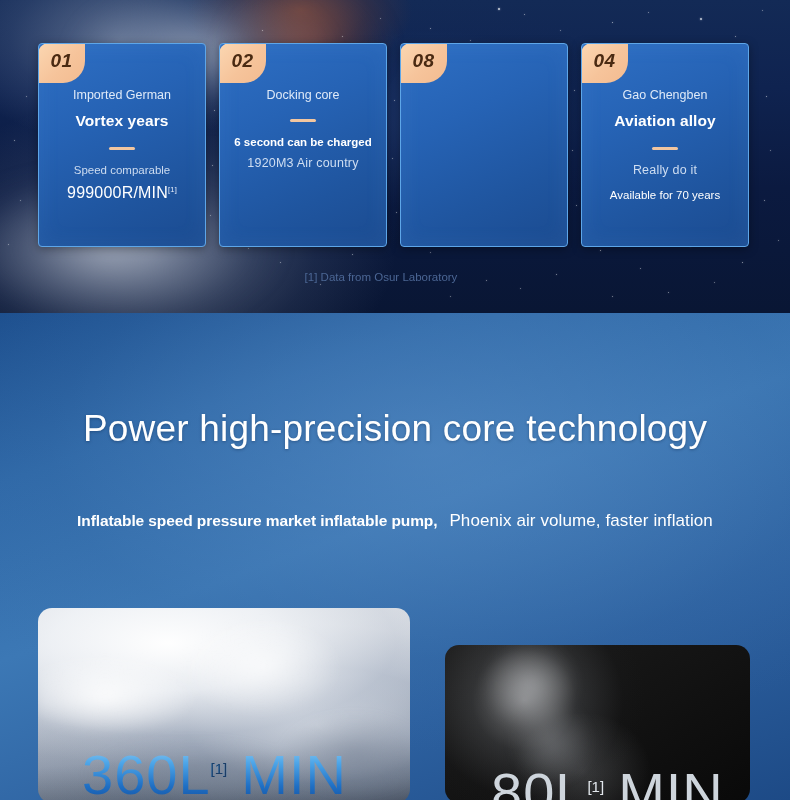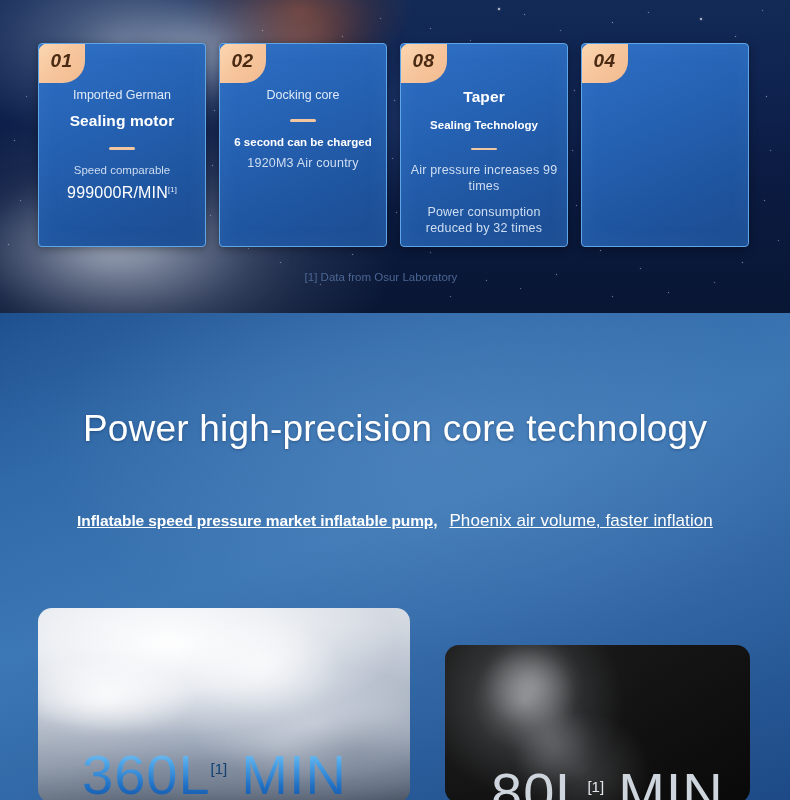--- a/index.html
+++ b/index.html
@@ -169,21 +169,20 @@
     letter-spacing: 0.2px;
     text-shadow: 0 1px 3px rgba(10,30,60,0.35);
   }
 
   .subline {
     position: absolute;
     left: 0; top: 198px; width: 790px;
     text-align: center;
     white-space: nowrap;
     color: #ffffff;
-    text-decoration: underline;
   }
   .sub-a {
     font-size: 15.5px;
     font-weight: bold;
     letter-spacing: -0.1px;
   }
   .sub-b {
     font-size: 17px;
     margin-left: 12px;
     letter-spacing: 0.1px;
@@ -325,50 +324,50 @@
         <span class="star" style="left:430px;top:252px;width:1px;height:1px;opacity:0.45;"></span>
       </div>
   </div>
 
   <div class="cards-row">
 
     <div class="card card-1">
       <div class="badge">01</div>
       <div class="card-body">
         <div class="c-line c-sub1">Imported German</div>
-        <div class="c-line c-title">Sealing motor</div>
+        <div class="c-line c-title">Vortex years</div>
         <div class="divider"></div>
         <div class="c-line c-sub2">Speed comparable</div>
         <div class="c-line c-stat"><span>999000R/MIN</span><span class="sup">[1]</span></div>
       </div>
     </div>
 
     <div class="card card-2">
       <div class="badge">02</div>
       <div class="card-body">
         <div class="c-line c-sub1">Docking core</div>
         <div class="divider"></div>
         <div class="c-line c-sub2 bold">6 second can be charged</div>
         <div class="c-line c-stat small"><span>1920M3 Air country</span><span class="sup"></span></div>
       </div>
     </div>
 
     <div class="card card-3">
       <div class="badge">08</div>
-      <div class="card-body">
-        <div class="c-line c-title">Taper</div>
-        <div class="c-line c-sub2 bold" style="margin-top:11px;">Sealing Technology</div>
-        <div class="divider"></div>
-        <div class="c-line c-stat small">Air pressure increases 99 times</div>
-        <div class="c-line c-stat small" style="margin-top:11px;"><span>Power consumption reduced by 32 times</span><span class="sup"></span></div>
-      </div>
     </div>
 
     <div class="card card-4">
       <div class="badge">04</div>
+      <div class="card-body">
+        <div class="c-line c-sub1">Gao Chengben</div>
+        <div class="c-line c-title">Aviation alloy</div>
+        <div class="divider"></div>
+        <div class="c-line c-stat small">Really do it</div>
+        <div class="c-line c-note" style="margin-top:9px;"><span>Available for 70 years</span><span class="sup"></span></div>
+      </div>
     </div>
 
     <div class="footnote">[1] Data from Osur Laboratory</div>
   </div>
 
   <div class="mid-section">
 
     <div class="headline">Power high-precision core technology</div>
 
     <div class="subline">

